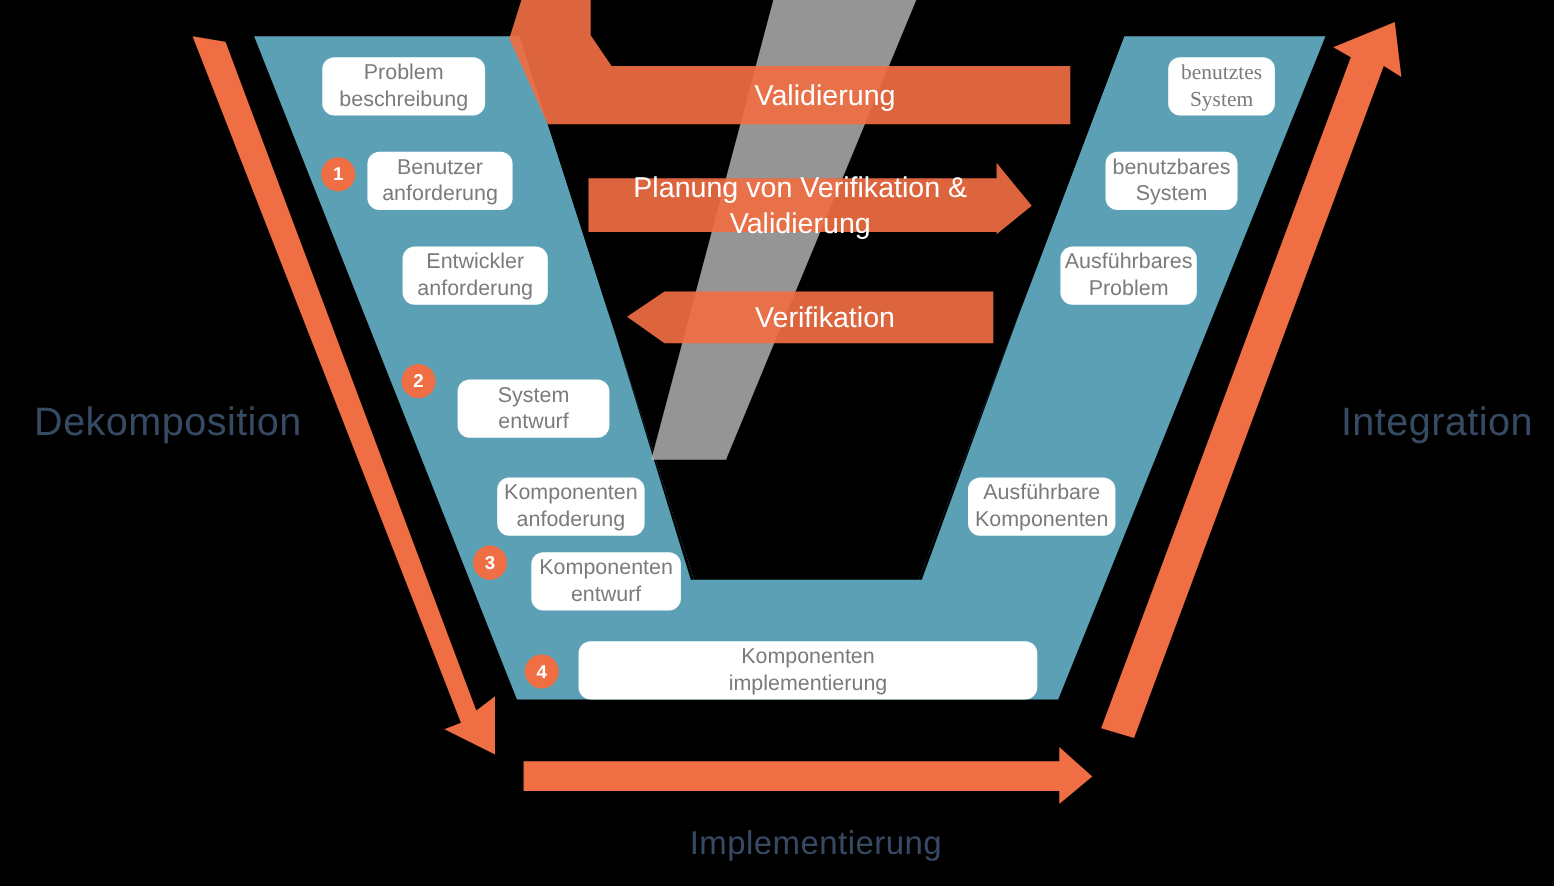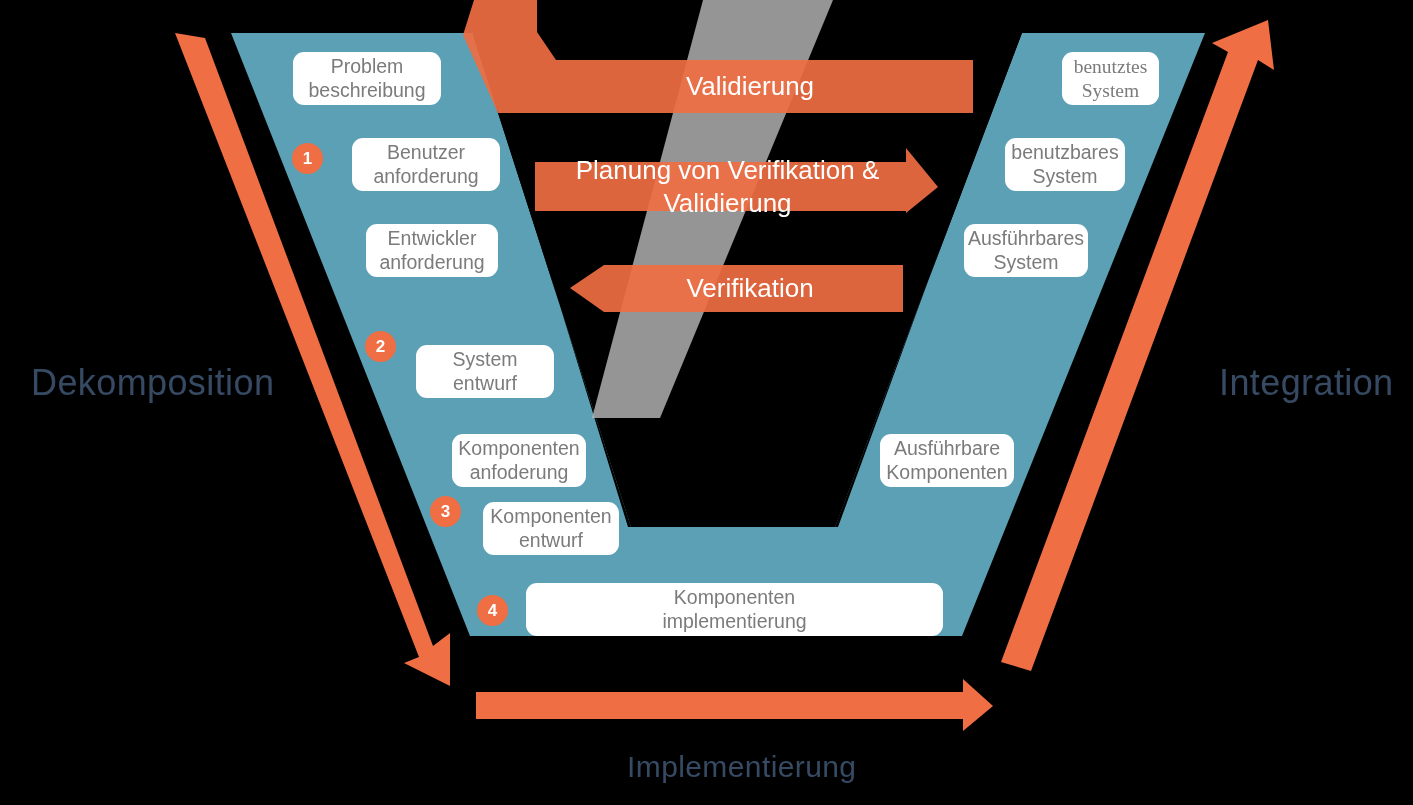--- a/index.html
+++ b/index.html
@@ -105,21 +105,21 @@
     <path fill="#ef6e43" d="M 175,33 L 205,38 L 433,646 L 450,633 L 450,686 L 404,663 L 419,657 Z"></path>
 
     <path fill="#ef6e43" d="M 1268,20 L 1274,70 L 1258,60 L 1031,671 L 1001,662 L 1228,52 L 1212,43 Z"></path>
 
     <path fill="#ef6e43" d="M 476,692 L 963,692 L 963,679 L 993,706 L 963,731 L 963,719 L 476,719 Z"></path>
   </svg>
 
   <div class="nodebox" style="left:293px; top:52px; width:148px; height:53px;">Problem
 beschreibung</div>
 
-  <div class="nodebox" style="left:352px; top:138px; width:148px; height:53px;">Benutzer
+  <div class="nodebox" style="left:334px; top:138px; width:132px; height:53px;">Benutzer
 anforderung</div>
 
   <div class="nodebox" style="left:366px; top:224px; width:132px; height:53px;">Entwickler
 anforderung</div>
 
   <div class="nodebox" style="left:416px; top:345px; width:138px; height:53px;">System
 entwurf</div>
 
   <div class="nodebox" style="left:452px; top:434px; width:134px; height:53px;">Komponenten
 anfoderung</div>
@@ -130,21 +130,21 @@
   <div class="nodebox" style="left:526px; top:583px; width:417px; height:53px;">Komponenten
 implementierung</div>
 
   <div class="nodebox" style="left:1062px; top:52px; width:97px; height:53px;font-family:Liberation Serif, serif;">benutztes
 System</div>
 
   <div class="nodebox" style="left:1005px; top:138px; width:120px; height:53px;">benutzbares
 System</div>
 
   <div class="nodebox" style="left:964px; top:224px; width:124px; height:53px;">Ausführbares
-System</div>
+Problem</div>
 
   <div class="nodebox" style="left:880px; top:434px; width:134px; height:53px;">Ausführbare
 Komponenten</div>
 
   <div class="badge" style="left:292px; top:143px;">1</div>
 
   <div class="badge" style="left:365px; top:331px;">2</div>
 
   <div class="badge" style="left:430px; top:496px;">3</div>
 

